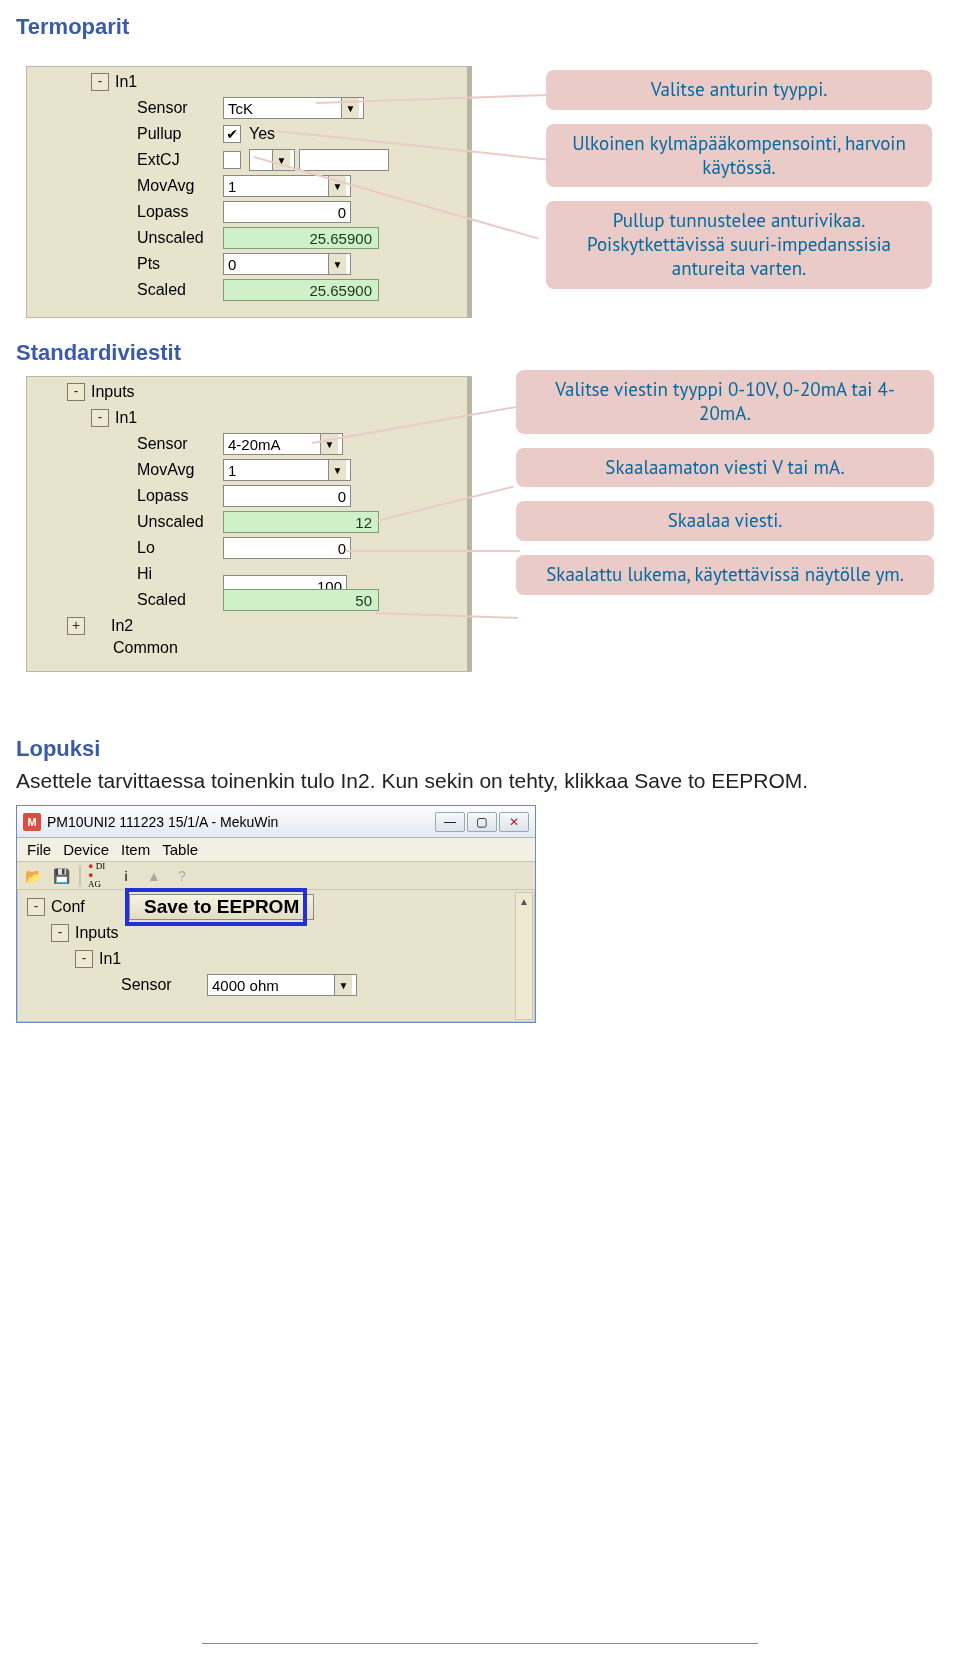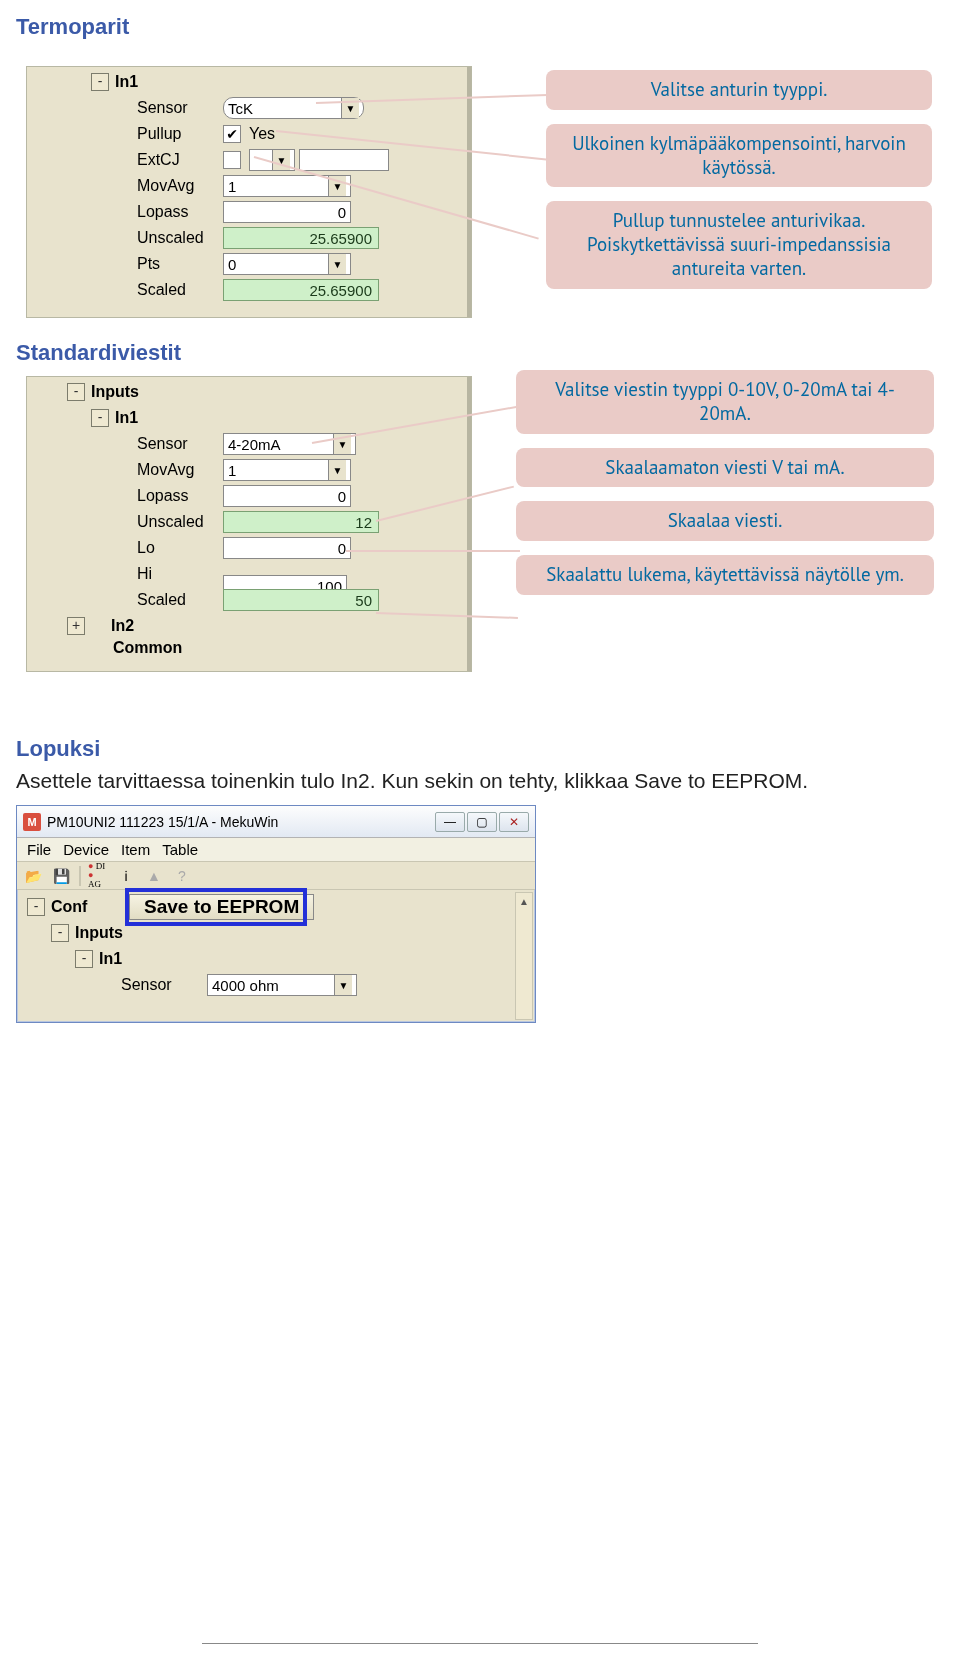--- a/index.html
+++ b/index.html
@@ -52,21 +52,21 @@
     font-family: Tahoma, sans-serif;
     color: #333;
     margin-right: 4px;
     flex-shrink: 0;
   }
   .lbl {
     min-width: 88px;
     flex-shrink: 0;
     padding-left: 2px;
   }
-  .lbl.bold { font-weight: 700; }
+  .lbl.bold { font-weight: 400; }
   .ctrl { display:flex; align-items:center; gap:4px; }
   .combo, .num, .txtbox {
     border: 1px solid #888;
     background: #fff;
     height: 22px;
     font-family: Tahoma, sans-serif;
     font-size: 15px;
     padding: 0 4px;
     display: flex;
     align-items: center;
@@ -205,21 +205,21 @@
       <div class="vtrack"></div>
       <div class="tree">
         <div class="row" style="padding-left:60px;">
           <div class="ex-btn">-</div>
           <span class="lbl bold">In1</span>
         </div>
 
         <div class="row" style="padding-left:104px;">
           <span class="lbl">Sensor</span>
           <div class="ctrl">
-            <div class="combo" style="width:141px;border-radius:10px;">
+            <div class="combo" style="width:141px;">
               <span>TcK</span>
               <span class="dd">▼</span>
             </div>
           </div>
         </div>
 
         <div class="row" style="padding-left:104px;">
           <span class="lbl">Pullup</span>
           <div class="ctrl">
             <div class="chk">✔</div>
@@ -310,21 +310,21 @@
           <span class="lbl bold">Inputs</span>
         </div>
         <div class="row" style="padding-left:60px;">
           <div class="ex-btn">-</div>
           <span class="lbl bold">In1</span>
         </div>
 
         <div class="row" style="padding-left:104px;">
           <span class="lbl">Sensor</span>
           <div class="ctrl">
-            <div class="combo" style="width:133px;">
+            <div class="combo" style="width:120px;">
               <span>4-20mA</span>
               <span class="dd">▼</span>
             </div>
           </div>
         </div>
 
         <div class="row" style="padding-left:104px;">
           <span class="lbl">MovAvg</span>
           <div class="ctrl">
             <div class="combo" style="width:128px;">

